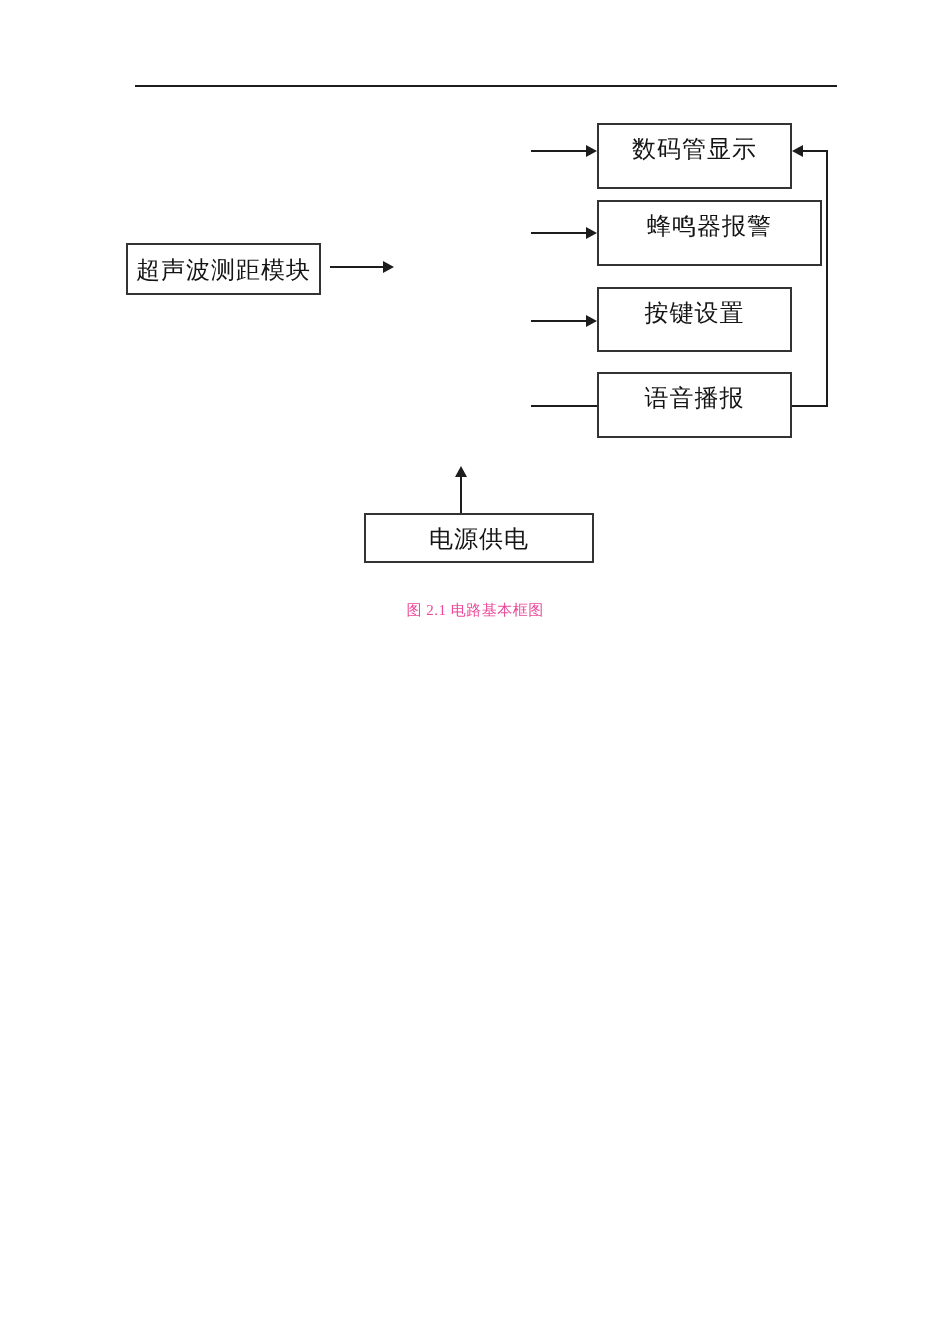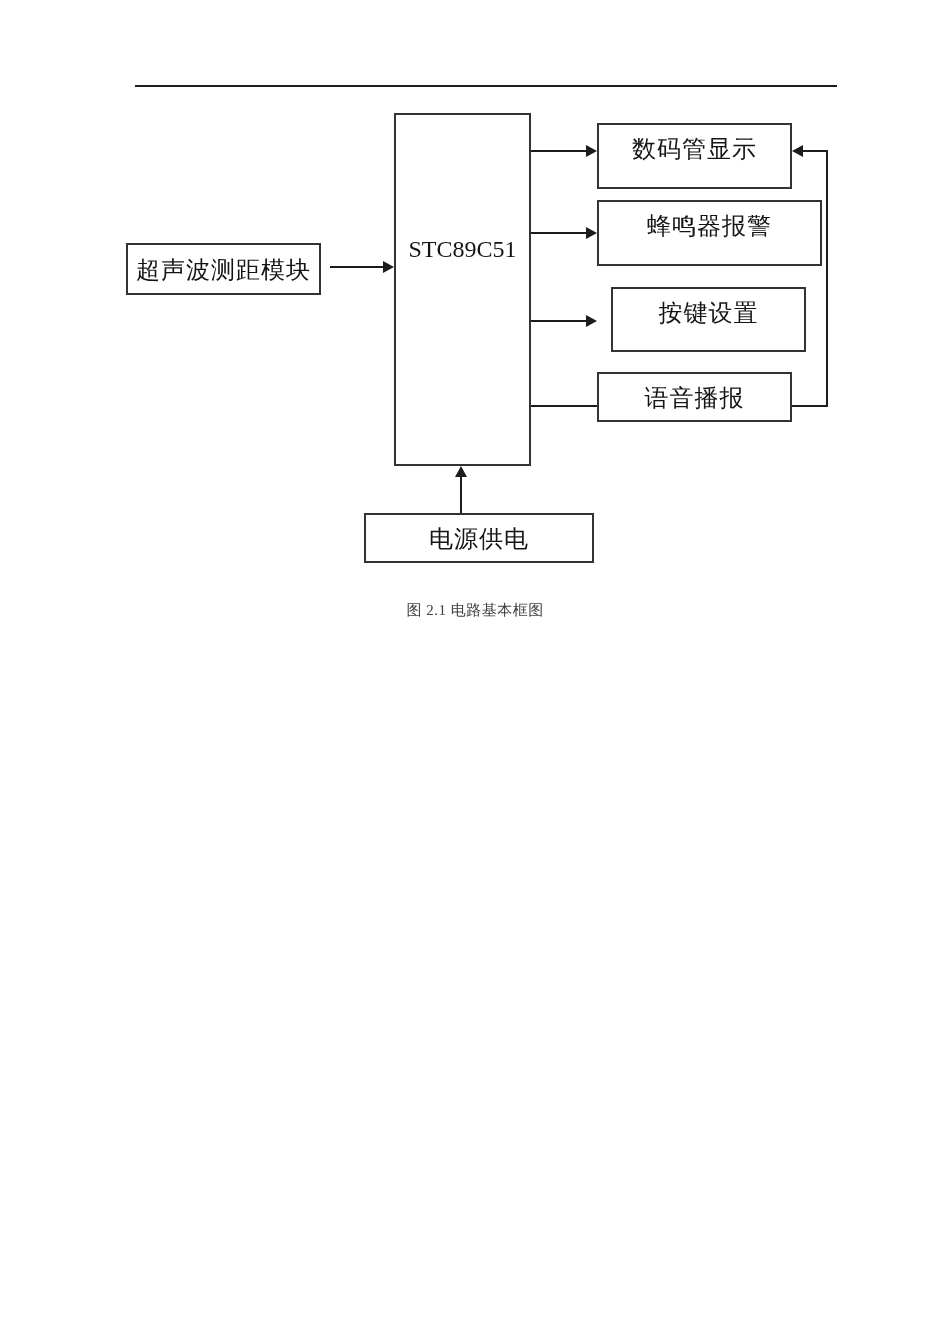--- a/index.html
+++ b/index.html
@@ -33,22 +33,22 @@
     justify-content: center;
     align-items: flex-start;
     font-size: 24px;
     letter-spacing: 1px;
     color: #141414;
   }
   .node-ultrasonic { left: 126px; top: 243px; width: 195px; height: 52px; padding-top: 9px; }
   .node-mcu       { left: 394px; top: 113px; width: 137px; height: 353px; padding-top: 121px; letter-spacing: 0; }
   .node-display   { left: 597px; top: 123px; width: 195px; height: 66px; padding-top: 8px; }
   .node-buzzer    { left: 597px; top: 200px; width: 225px; height: 66px; padding-top: 8px; }
-  .node-keypad    { left: 611px; top: 287px; width: 195px; height: 65px; padding-top: 8px; text-align: right; }
-  .node-voice     { left: 597px; top: 372px; width: 195px; height: 50px; padding-top: 8px; }
+  .node-keypad    { left: 597px; top: 287px; width: 195px; height: 65px; padding-top: 8px; text-align: right; }
+  .node-voice     { left: 597px; top: 372px; width: 195px; height: 66px; padding-top: 8px; }
   .node-power     { left: 364px; top: 513px; width: 230px; height: 50px; padding-top: 8px; }
 
   .hline, .vline {
     position: absolute;
     background: #1c1c1c;
   }
   .hline { height: 2px; }
   .vline { width: 2px; }
 
   .arrowhead {
@@ -71,38 +71,35 @@
     border-right: 6px solid transparent;
     border-bottom: 11px solid #1c1c1c;
   }
   .caption {
     position: absolute;
     left: 0;
     top: 601px;
     width: 950px;
     text-align: center;
     font-size: 15px;
-    color: #404040;
+    color: #ec4899;
     letter-spacing: 0.5px;
   }
 </style>
 </head>
 <body>
 
 <div class="page">
 
   <div class="top-rule"></div>
 
   <div class="node node-ultrasonic">
     <span>超声波测距模块</span>
   </div>
 
-  <div class="node node-mcu">
-    <span>STC89C51</span>
-  </div>
 
   <div class="node node-display">
     <span>数码管显示</span>
   </div>
 
   <div class="node node-buzzer">
     <span>蜂鸣器报警</span>
   </div>
 
   <div class="node node-keypad">

